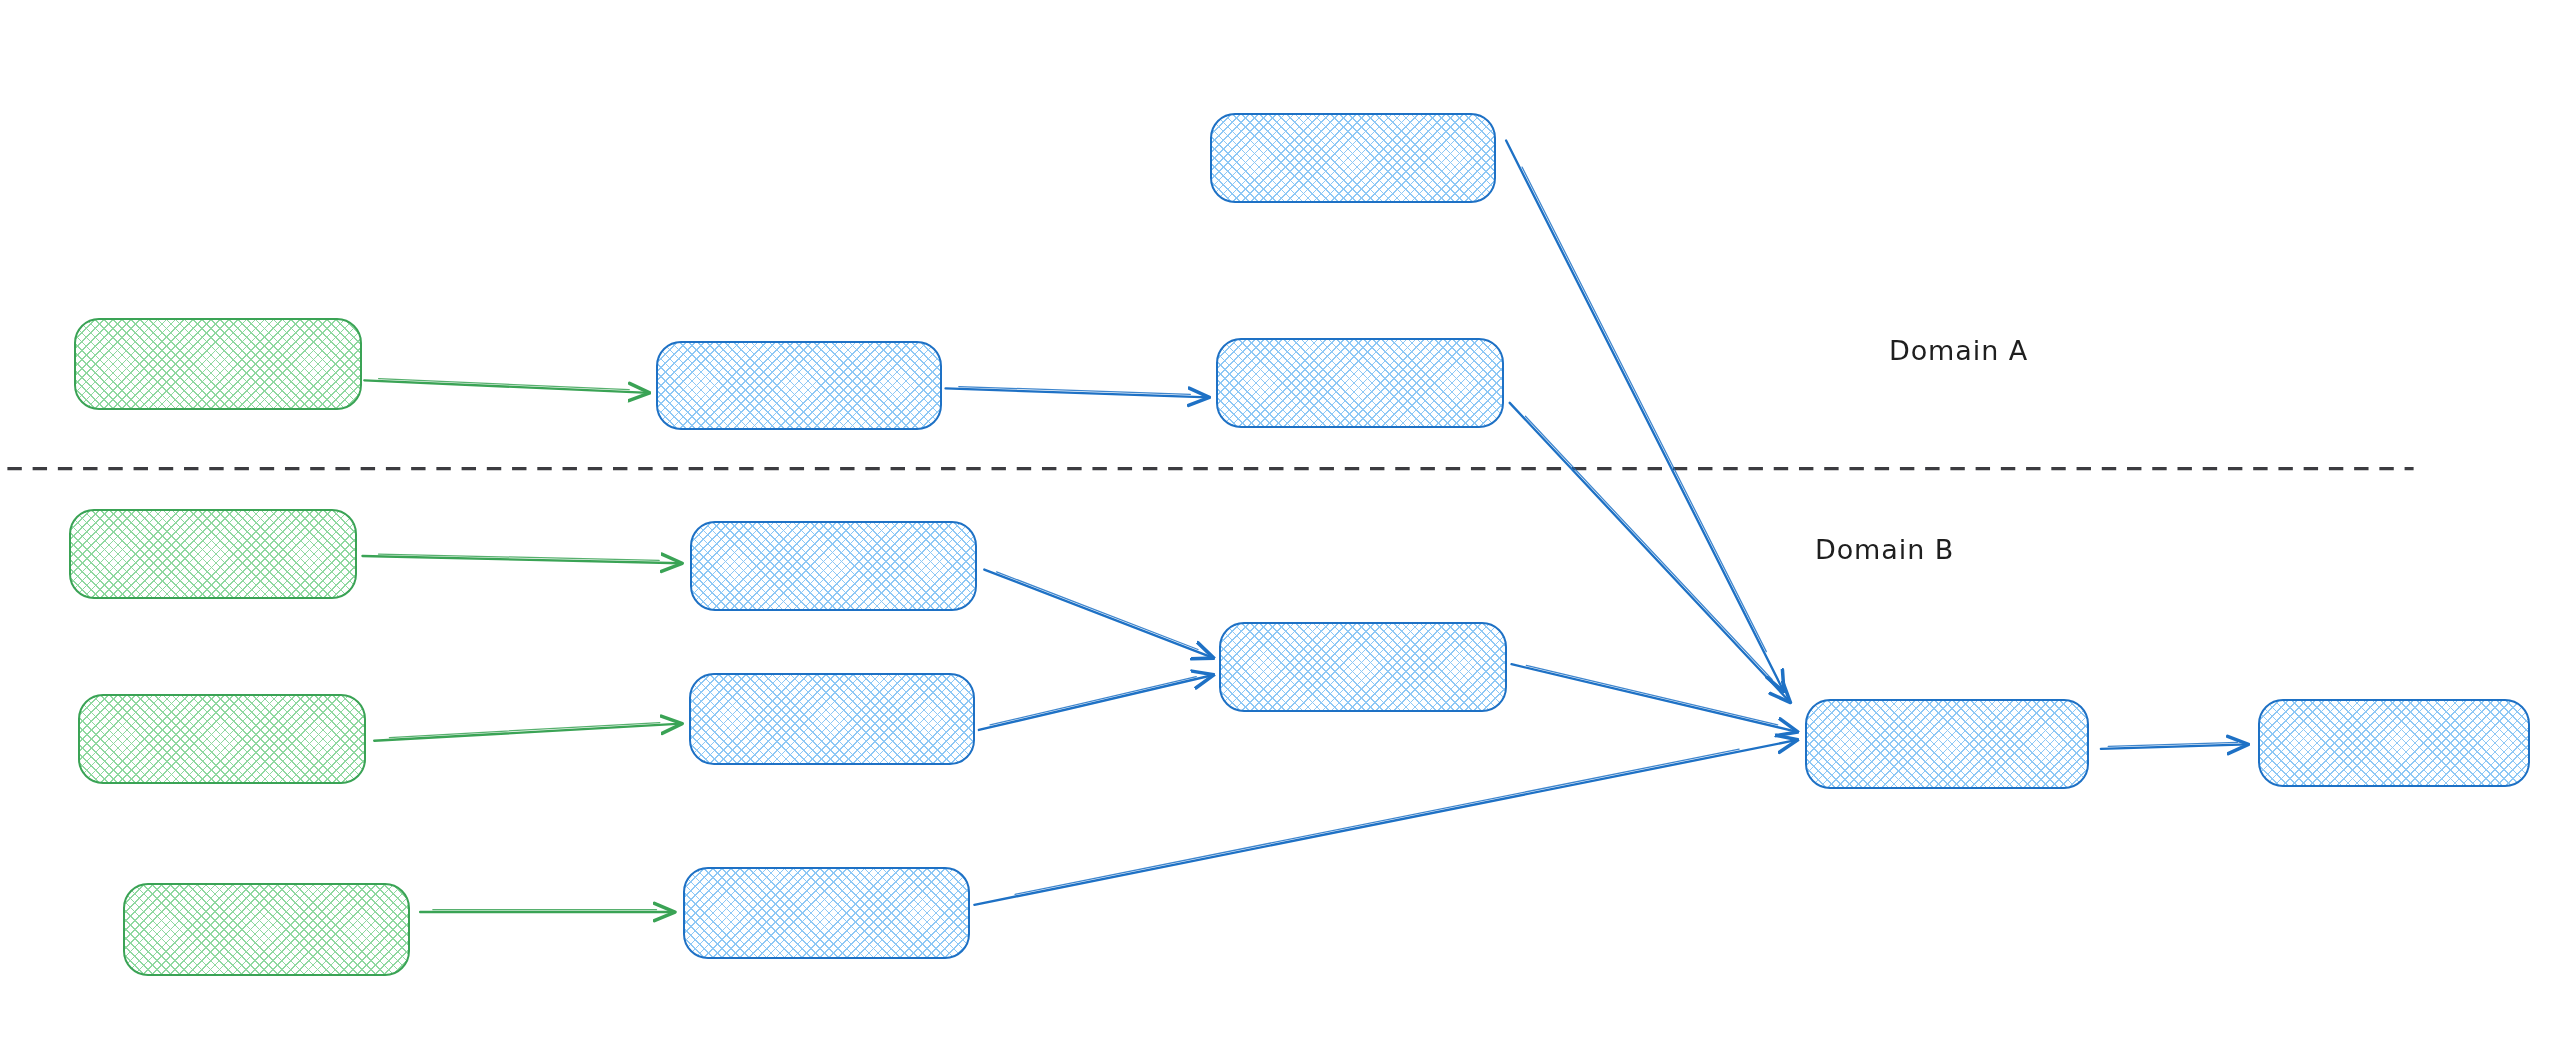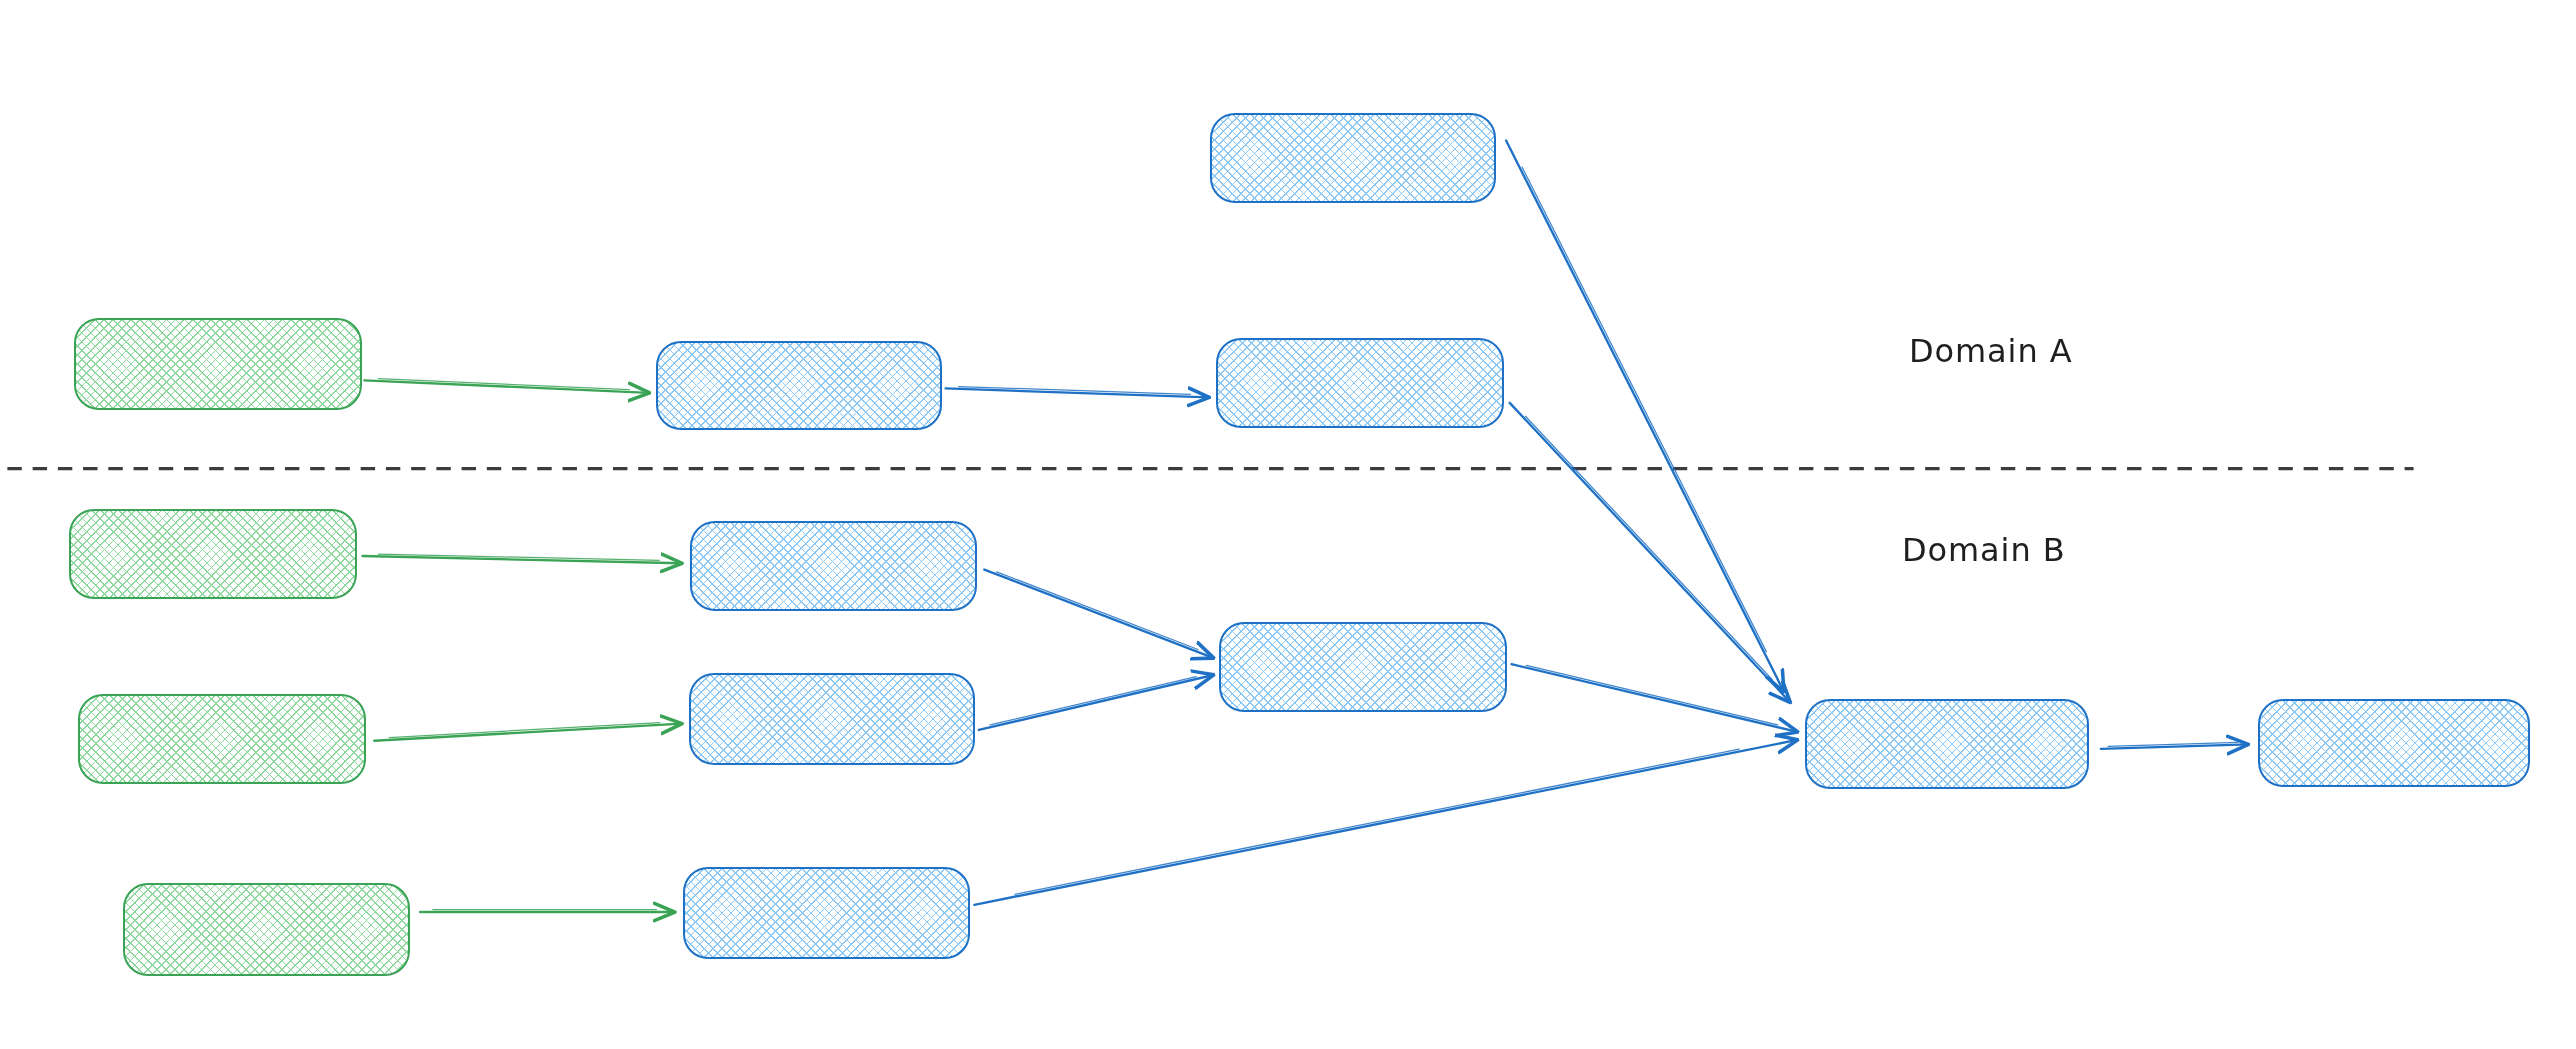--- a/index.html
+++ b/index.html
@@ -40,27 +40,26 @@
       repeating-linear-gradient(135deg, var(--blue-hatch) 0px, var(--blue-hatch) 1.2px, transparent 1.2px, transparent 6.3px);
   }
   .node.green {
     border: 2.7px solid var(--green-stroke);
     background-image:
       repeating-linear-gradient(45deg,  var(--green-hatch) 0px, var(--green-hatch) 1.2px, transparent 1.2px, transparent 6.3px),
       repeating-linear-gradient(135deg, var(--green-hatch) 0px, var(--green-hatch) 1.2px, transparent 1.2px, transparent 6.3px);
   }
   .domain-label {
     position: absolute;
-    font-size: 32px;
+    font-size: 27px;
     line-height: 32px;
     letter-spacing: 0.9px;
     color: var(--label-text, #1f1f1f);
     white-space: nowrap;
     user-select: none;
-    margin-left: 20px;
   }
 </style>
 </head>
 <body>
 
 <div id="canvas">
 
   <svg id="edge-layer" xmlns="http://www.w3.org/2000/svg" shape-rendering="geometricPrecision" viewBox="0 0 2858 1164">
     <defs>
       <marker id="head-blue" viewBox="0 0 10 10" refX="9" refY="5" markerWidth="10" markerHeight="10" orient="auto" markerUnits="strokeWidth">
@@ -135,16 +134,16 @@
       <div class="node green" style="left: 78px; top: 694px; width: 288px; height: 90px;"></div>
       <div class="node blue" style="left: 689px; top: 673px; width: 286px; height: 92px;"></div>
       <div class="node blue" style="left: 1219px; top: 622px; width: 288px; height: 90px;"></div>
       <div class="node green" style="left: 123px; top: 883px; width: 287px; height: 93px;"></div>
       <div class="node blue" style="left: 683px; top: 867px; width: 287px; height: 92px;"></div>
       <div class="node blue" style="left: 1805px; top: 699px; width: 284px; height: 90px;"></div>
       <div class="node blue" style="left: 2258px; top: 699px; width: 272px; height: 88px;"></div>
     </div>
 
   <div class="domain-label" style="left:1889px; top:335px;">Domain A</div>
-  <div class="domain-label" style="left:1882px; top:534px;">Domain B</div>
+  <div class="domain-label" style="left:1815px; top:534px;">Domain B</div>
 
 </div>
 
 
 </body></html>

